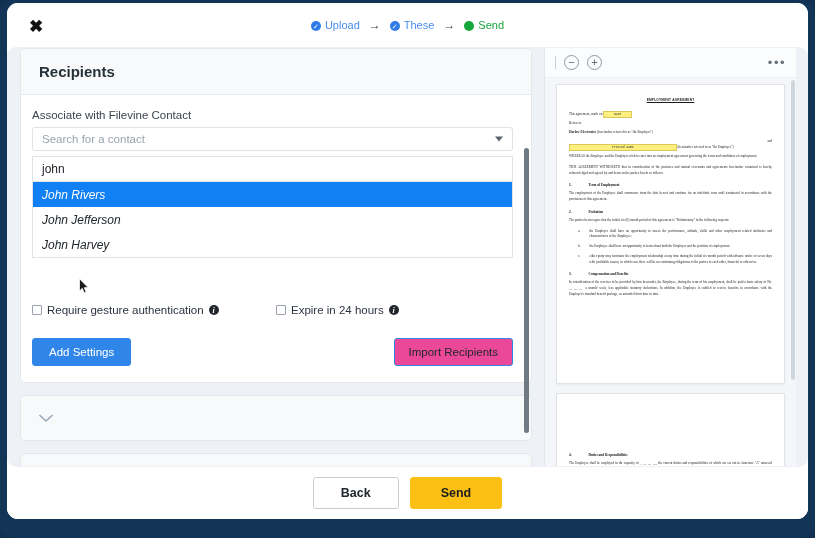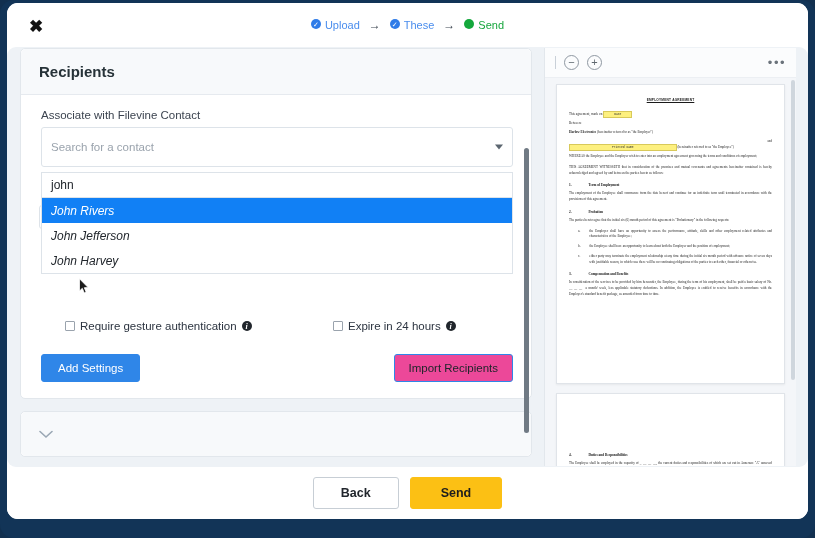--- a/index.html
+++ b/index.html
@@ -38,21 +38,21 @@
     display: flex; align-items: center; justify-content: center;
     font-size: 17px; font-weight: bold; color: #111;
     cursor: pointer; line-height: 1;
   }
   .steps {
     position: absolute; left: 0; top: 15px; width: 801px;
     display: flex; align-items: center; justify-content: center;
     gap: 9px;
     font-size: 11px;
   }
-  .step { display: flex; align-items: flex-start; gap: 4px; white-space: nowrap; }
+  .step { display: flex; align-items: flex-end; gap: 4px; white-space: nowrap; }
   .step-dot {
     width: 10px; height: 10px; border-radius: 50%;
     display: inline-flex; align-items: center; justify-content: center;
     font-size: 7px; color: #fff; line-height: 1;
   }
   .step-upload .step-dot, .step-design .step-dot { background: #2f7ce8; }
   .step-send .step-dot { background: #14a83c; }
   .step-upload .step-label, .step-design .step-label { color: #4a8ded; }
   .step-send .step-label { color: #17a63d; }
   .step-arrow { color: #3c4550; font-size: 12px; }
@@ -83,26 +83,26 @@
     border-bottom: 1px solid #e6eaef;
     border-radius: 5px 5px 0 0;
     font-size: 15px; font-weight: bold; color: #263238;
   }
   .card-header.collapsed {
     border-bottom: none; border-radius: 5px;
     display: flex; align-items: center; justify-content: space-between;
   }
   .chev { color: #9aa7b4; font-size: 14px; }
 
-  .card-body { padding: 14px 18px 16px 20px; position: relative; }
+  .card-body { padding: 14px 18px 16px 11px; position: relative; }
   .field-label { font-size: 11.5px; color: #3c4450; margin-bottom: 6px; }
 
   .select-box {
     position: relative;
-    height: 40px;
+    height: 24px;
     border: 1px solid #dde3e9;
     border-radius: 3px;
     background: #fff;
     display: flex; align-items: center;
     padding: 0 9px;
     font-size: 11.5px; color: #9aa3ad;
   }
   .caret {
     position: absolute; right: 9px; top: 50%; transform: translateY(-50%);
     width: 0; height: 0;
@@ -135,21 +135,21 @@
     display: flex; gap: 10px; margin-top: 5px;
   }
   .inputs-row .inp {
     flex: 1; height: 24px;
     border: 1px solid #dde3e9; border-radius: 3px; background: #fff;
   }
 
   .checks-row { display: flex; margin-top: 9px; }
   .check-item {
     display: flex; align-items: center; gap: 5px;
-    font-size: 11.5px; color: #2c3440; margin-left: 24px;
+    font-size: 11.5px; color: #2c3440;
   }
   .check-item:first-child { width: 244px; }
   .cbox {
     width: 10px; height: 10px;
     border: 1px solid #9aa3ad; border-radius: 1px; background: #fff;
   }
   .info-i {
     display: inline-flex; align-items: center; justify-content: center;
     width: 10px; height: 10px; border-radius: 50%;
     background: #21262c; color: #fff;

